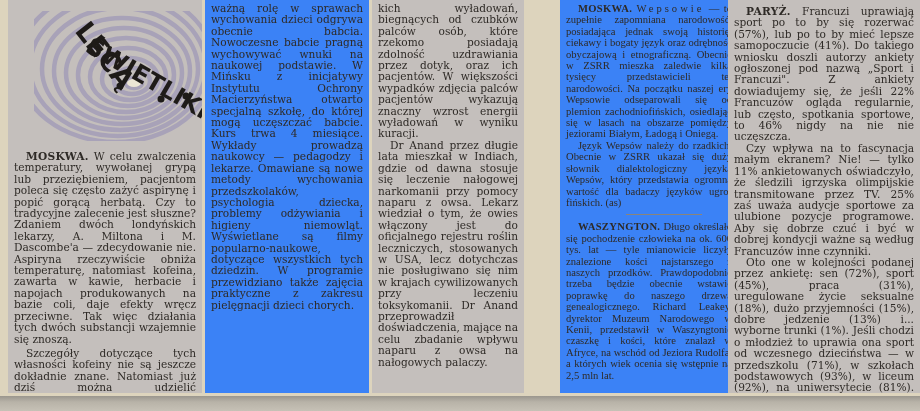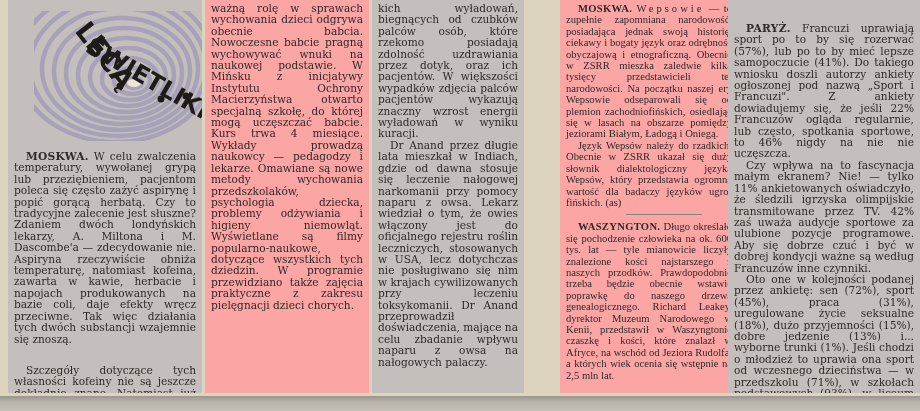--- a/index.html
+++ b/index.html
@@ -21,28 +21,28 @@
     position: absolute; top: 0; height: 393px;
     box-sizing: border-box;
     padding: 3px 6px 0 6px;
     color: #2e2a26;
     font-size: 10.6px;
     line-height: 11.4px;
     text-align: justify;
     overflow: hidden;
   }
   .gray { background: #c4bfbc; }
-  .beige { background: #fca5a5; }
+  .beige { background: #3b82f6; }
   .c1 { left: 8px; width: 194px; }
   .c2 { left: 205px; width: 164px; }
   .c3 { left: 372px; width: 152px; }
   .c4 { left: 560px; width: 178px; font-family: Liberation Serif, serif; }
   .c5 { left: 728px; width: 192px; }
   p { margin: 0 0 0 0; text-indent: 12px; hyphens: auto; }
-  p.gap { margin-top: 20px; }
+  p.gap { margin-top: 3px; }
   p.noindent { text-indent: 0; }
   .dateline { font-weight: bold; letter-spacing: 0.3px; }
   .spaced { letter-spacing: 3px; }
   .logo {
     width: 170px; height: 130px; margin: 8px 0 10px 20px;
     position: relative;
   }
   .logo svg { display: block; }
   .rule {
     height: 1px; background: #8a847a; margin: 6px 30px 6px 60px;
@@ -116,18 +116,18 @@
       <span>Długo określało się pochodzenie człowieka na ok. 600 tys. lat — tyle mianowicie liczyły znalezione kości najstarszego z naszych przodków. Prawdopodobnie trzeba będzie obecnie wstawić poprawkę do naszego drzewa genealogicznego. Richard Leakey, dyrektor Muzeum Narodowego w Kenii, przedstawił w Waszyngtonie czaszkę i kości, które znalazł w Afryce, na wschód od Jeziora Rudolfa, a których wiek ocenia się wstępnie na 2,5 mln lat.</span>
     </p>
 
   </div>
 
   <div class="col gray c5">
     <p class="gap">
       <span class="dateline">PARYŻ.</span>
       <span>Francuzi uprawiają sport po to by się rozerwać (57%), lub po to by mieć lepsze samopoczucie (41%). Do takiego wniosku doszli autorzy ankiety ogłoszonej pod nazwą „Sport i Francuzi". Z ankiety dowiadujemy się, że jeśli 22% Francuzów ogląda regularnie, lub często, spotkania sportowe, to 46% nigdy na nie nie uczęszcza.</span>
     </p>
-    <p>Czy wpływa na to fascynacja małym ekranem? Nie! — tylko 11% ankietowanych oświadczyło, że śledzili igrzyska olimpijskie transmitowane przez TV. 42% zaś uważa audycje sportowe za ulubione pozycje programowe. Aby się dobrze czuć i być w dobrej kondycji ważne są według Francuzów inne czynniki.</p>
+    <p>Czy wpływa na to fascynacja małym ekranem? Nie! — tylko 11% ankietowanych oświadczyło, że śledzili igrzyska olimpijskie transmitowane przez TV. 25% zaś uważa audycje sportowe za ulubione pozycje programowe. Aby się dobrze czuć i być w dobrej kondycji ważne są według Francuzów inne czynniki.</p>
     <p>Oto one w kolejności podanej przez ankietę: sen (72%), sport (45%), praca (31%), uregulowane życie seksualne (18%), dużo przyjemności (15%), dobre jedzenie (13%) i... wyborne trunki (1%). Jeśli chodzi o młodzież to uprawia ona sport od wczesnego dzieciństwa — w przedszkolu (71%), w szkołach podstawowych (93%), w liceum (92%), na uniwersytecie (81%). (soj)</p>
   </div>
 
 </div>
 <div class="bottom-strip"></div>
 
 </body></html>

